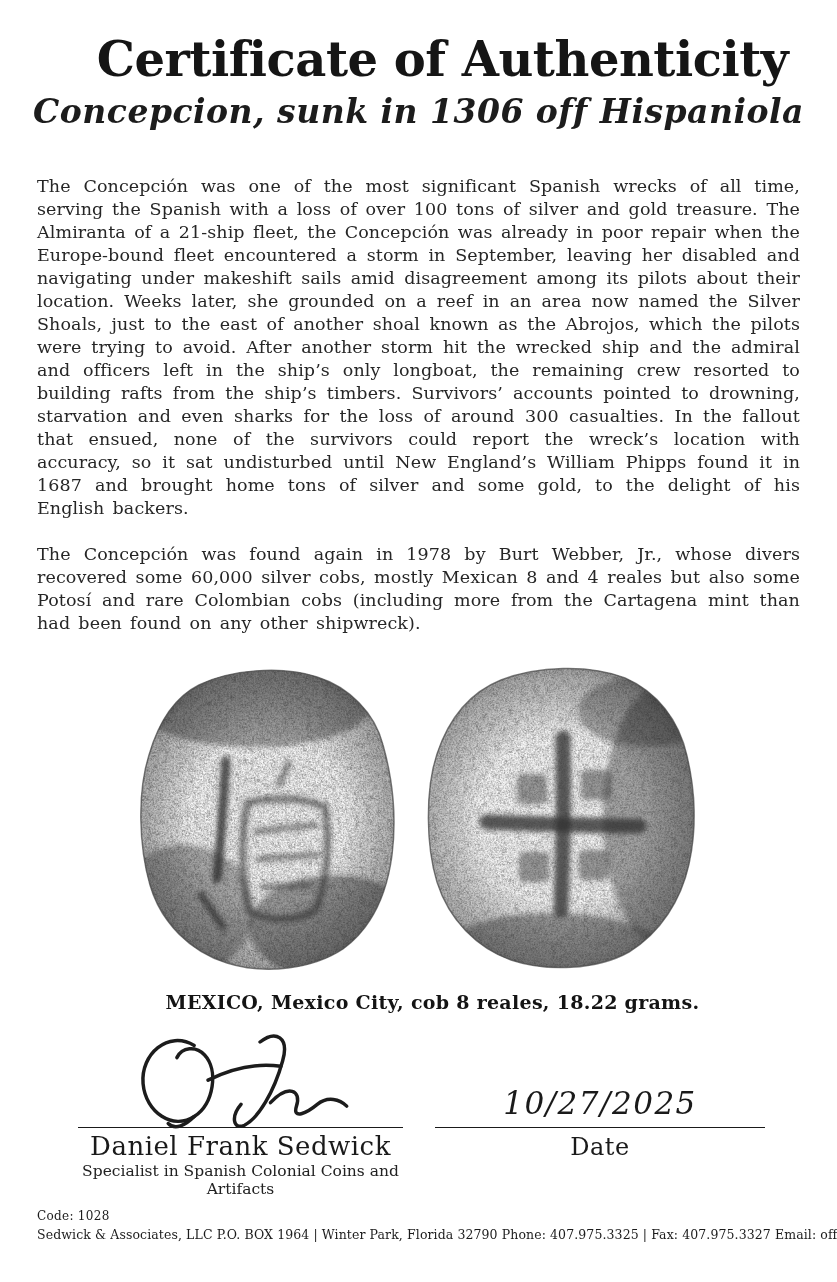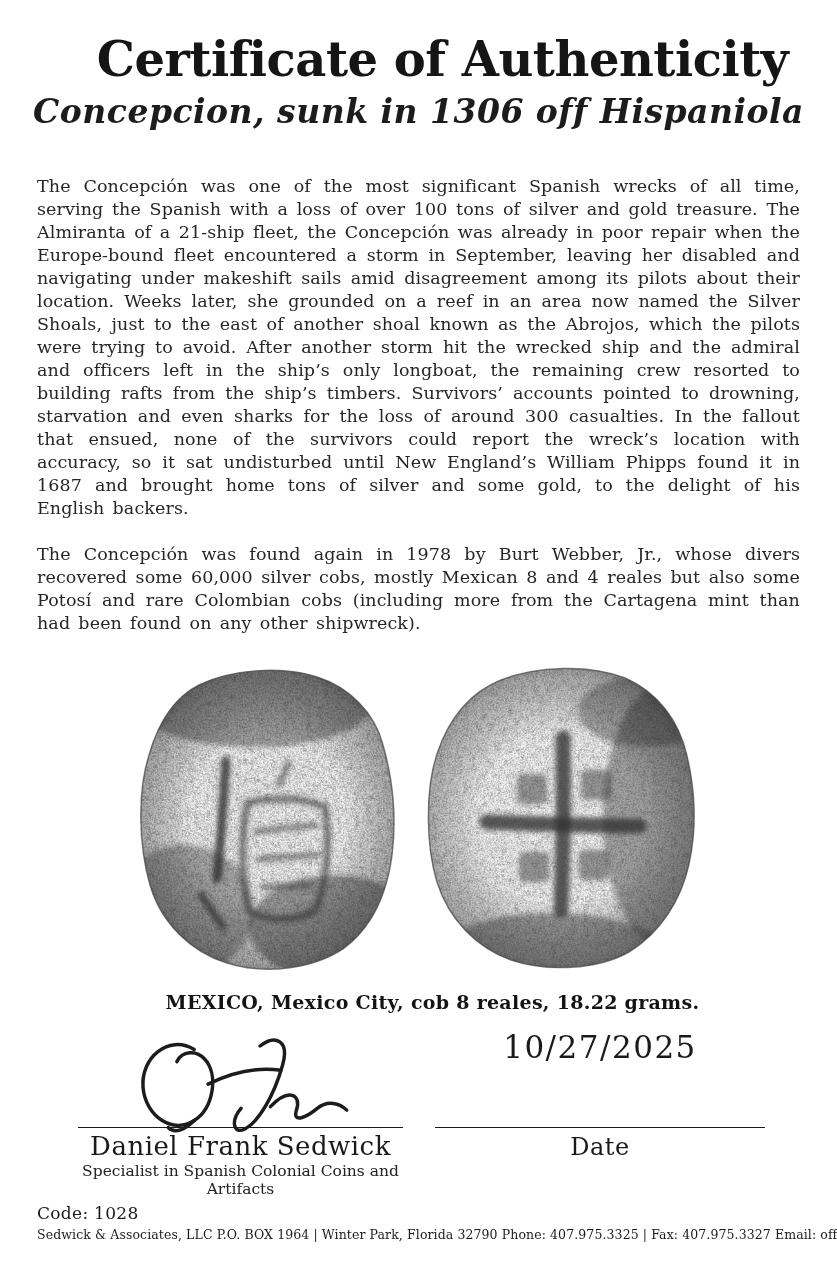--- a/index.html
+++ b/index.html
@@ -73,22 +73,24 @@
     margin-top: 16px;
     display: flex;
     justify-content: space-between;
     padding: 0 72px 0 78px;
   }
   .sig-block { width: 325px; }
   .date-block { width: 330px; }
   .above-line {
     height: 98px;
     display: flex;
+    align-items: flex-end;
     justify-content: center;
     overflow: visible;
+    font-style: italic;
   }
   .rule {
     border: none;
     border-top: 1.6px solid #1a1a1a;
     width: 100%;
   }
   .below-line { height: 54px; text-align: center; }
   .sig-name {
     margin-top: 3px;
     font-size: 26px;
@@ -114,21 +116,21 @@
   }
   .signature-svg { display: block; margin-bottom: -10px; }
   
   .footer {
     position: absolute;
     left: 37px;
     right: 37px;
     bottom: 40px;
     color: #1c1c1c;
   }
-  .footer-code { font-size: 17px; letter-spacing: 0.3px; }
+  .footer-code { font-size: 12px; letter-spacing: 0.3px; }
   .footer-address { margin-top: 4px; font-size: 12.5px; letter-spacing: 0.1px; white-space: nowrap; }
 </style>
 </head>
 <body>
 
 <div class="page">
 
   <h1 class="title">Certificate of Authenticity</h1>
   <h2 class="subtitle">Concepcion, sunk in 1306 off Hispaniola</h2>
 

